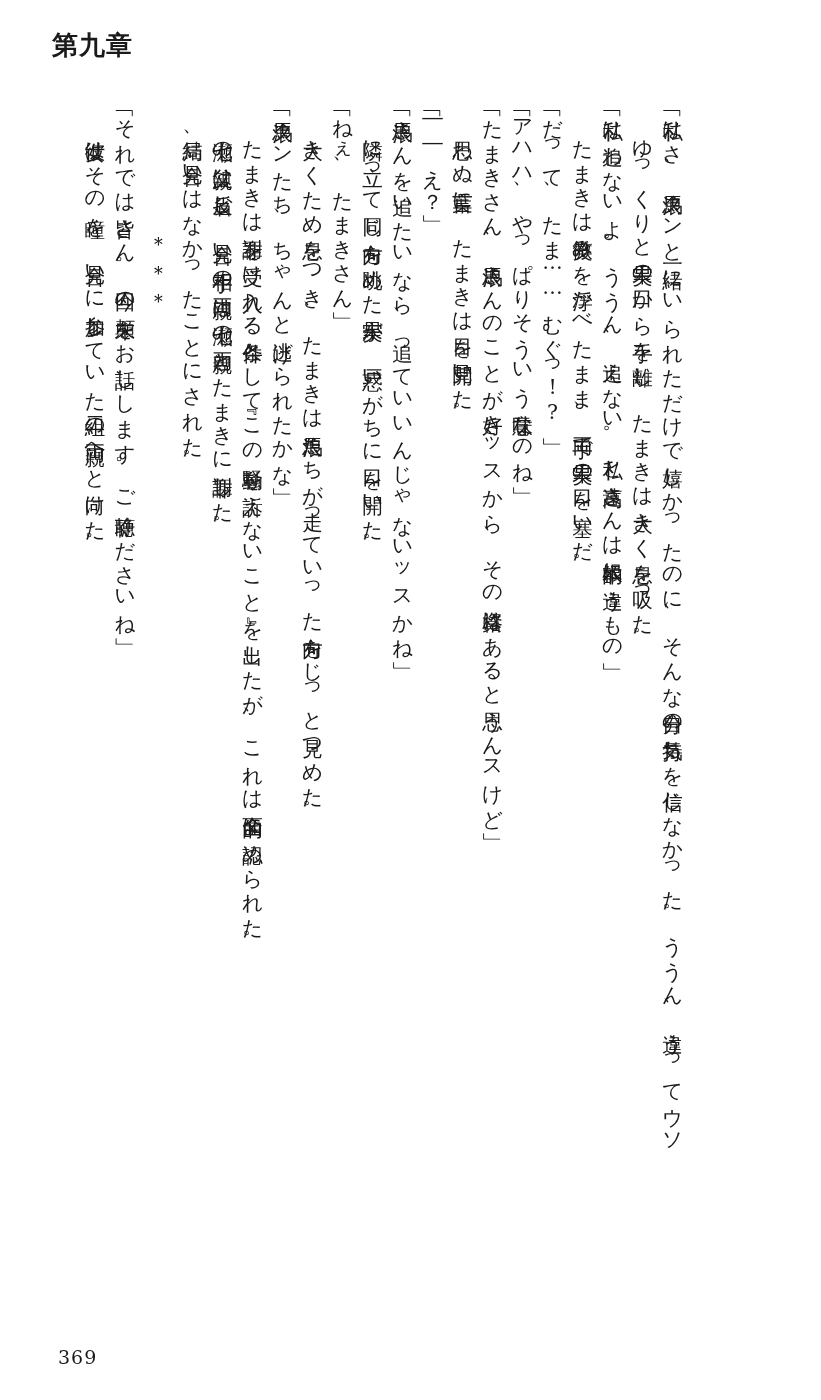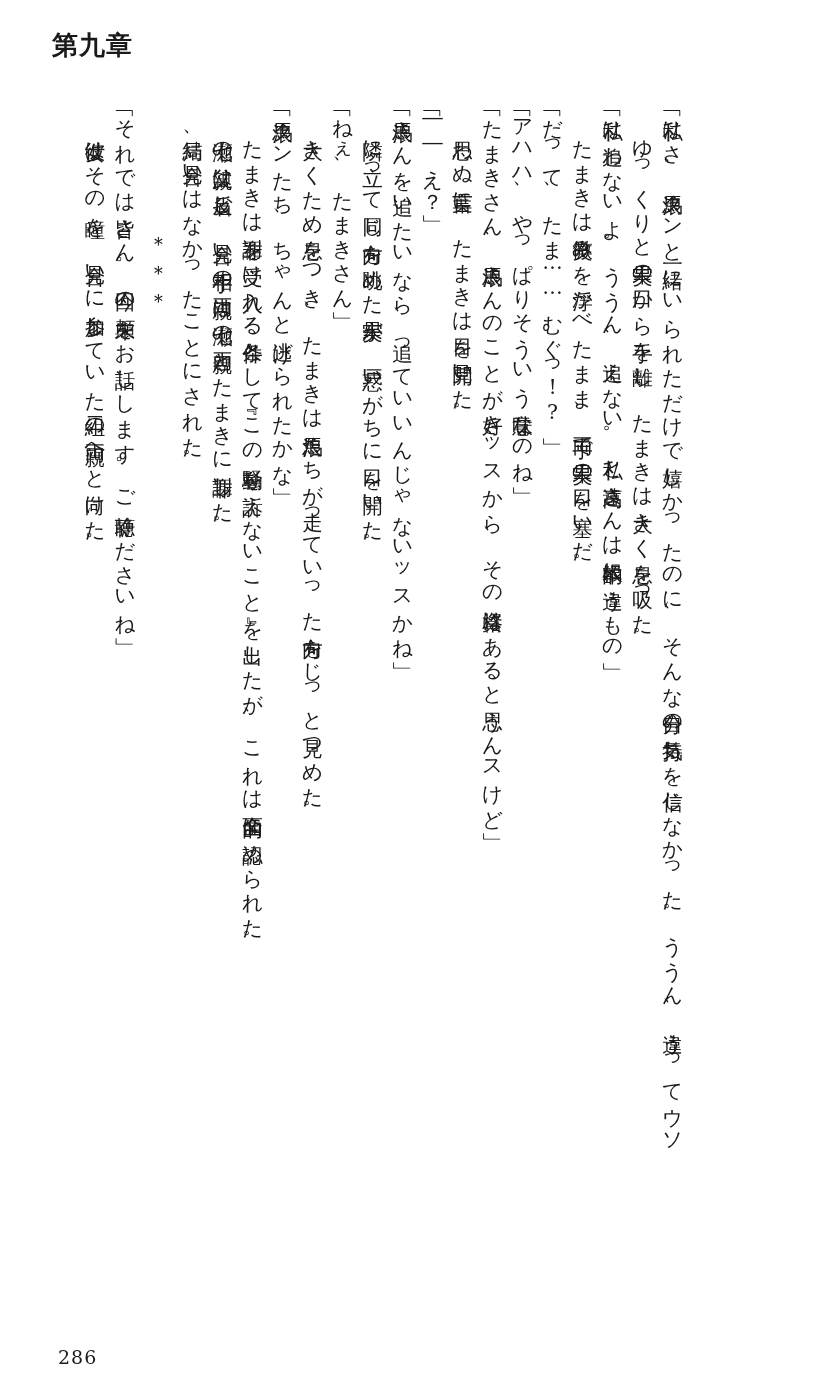--- a/index.html
+++ b/index.html
@@ -116,15 +116,15 @@
     <div class="vline ind-1">思わぬ言葉に、たまきは目を見開いた。</div>
     <div class="vline ind-0">「たまきさん、浪馬さんのことが好きッスから、その資格はあると思うんスけど」</div>
     <div class="vline ind-0">「アハハ、やっぱりそういう意味なのね」</div>
     <div class="vline ind-0">「だって、たま……むぐっ!?」</div>
     <div class="vline ind-1">たまきは微笑みを浮かべたまま、両手で実果の口を塞いだ。</div>
     <div class="vline ind-0">「私は追わないよ。ううん、追えない。私と高遠さんは根本的に違うもの」</div>
     <div class="vline ind-1">ゆっくりと実果の口から手を離し、たまきは大きく息を吸った。</div>
     <div class="vline ind-0">「私はさ、浪馬クンと一緒にいられただけで嬉しかったのに、そんな自分の気持ちを信じなかった。ううん、違うってウソ</div>
   </div>
 
-  <div class="folio">286</div>
+  <div class="folio">369</div>
 
 </div>
 
 </body></html>

